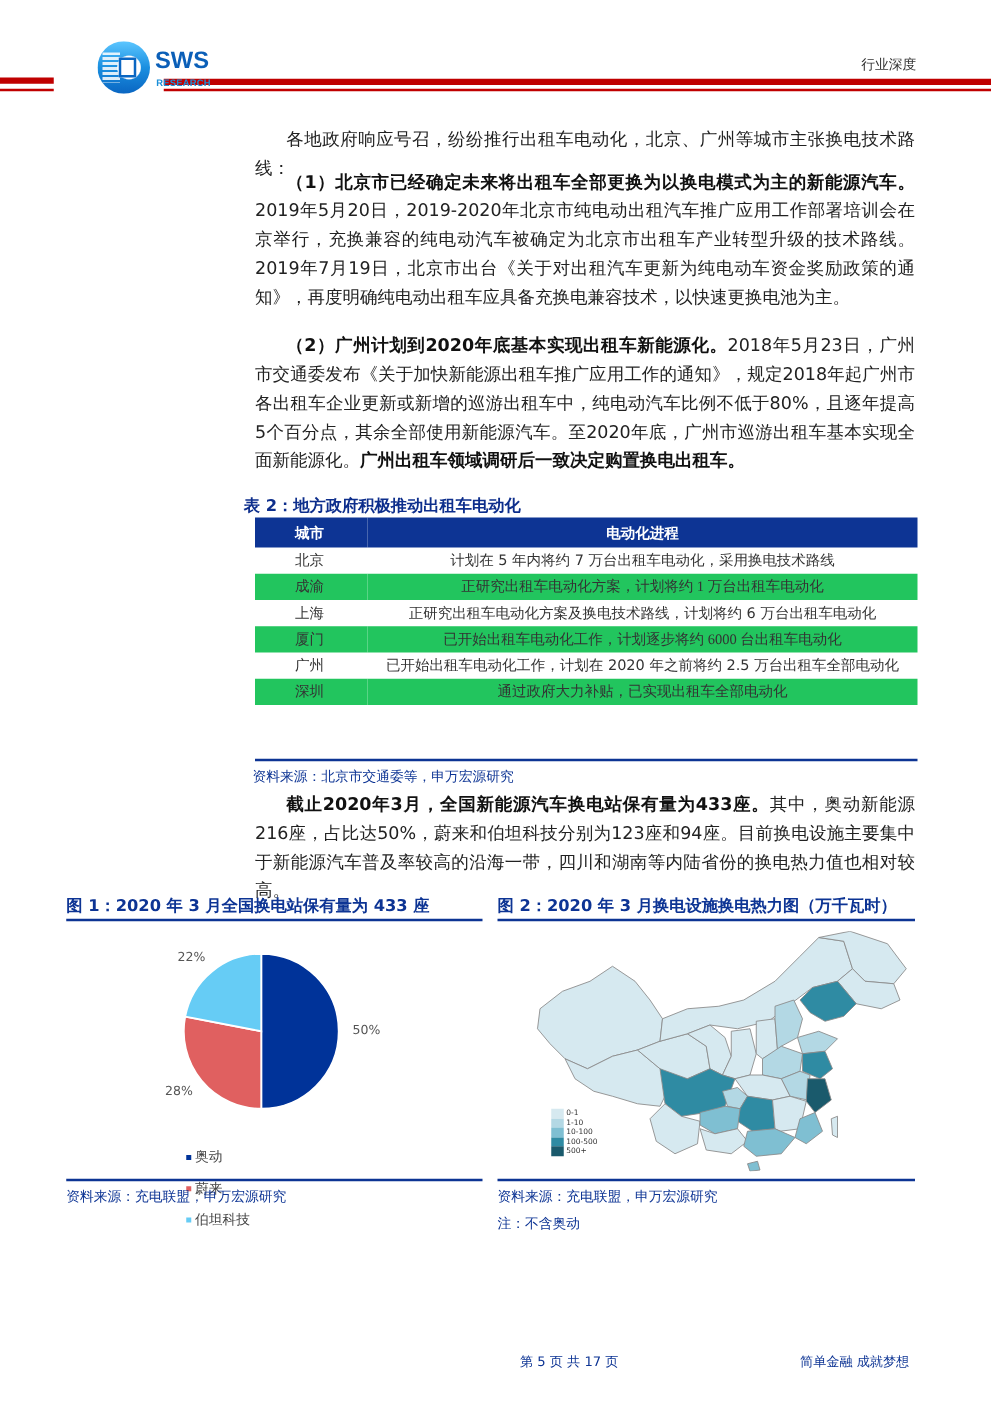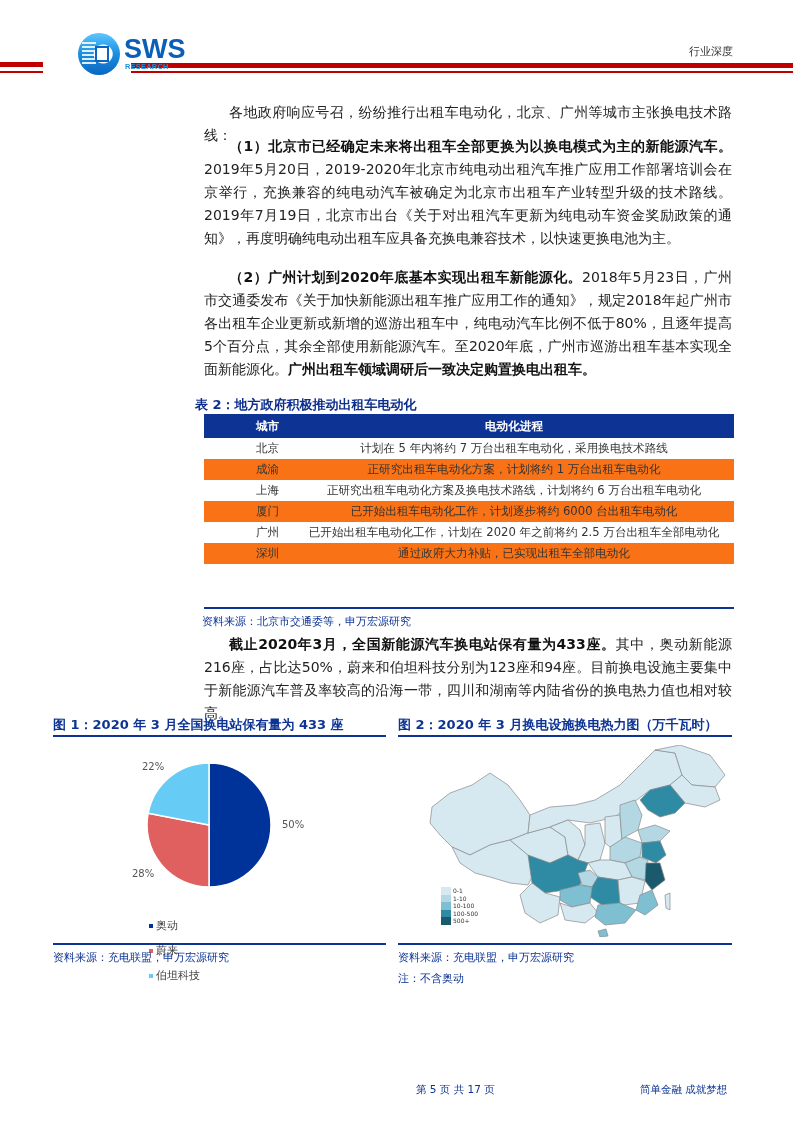--- a/index.html
+++ b/index.html
@@ -12,37 +12,37 @@
   .hdr-bar-right1 { position:absolute; left:131px; top:63px; width:662px; height:5px; background:#c00000; }
   .hdr-bar-right2 { position:absolute; left:131px; top:71px; width:662px; height:2px; background:#c00000; }
   .logo { position:absolute; left:78px; top:33px; width:110px; height:42px; }
   .logo-mark { position:absolute; left:0; top:0; width:42px; height:42px; border-radius:50%;
     background:radial-gradient(circle at 60% 50%, #fff 0 9px, transparent 10px),
                linear-gradient(180deg,#5cc6ff 0%,#1a8fe0 50%,#0a66c2 100%); }
   .logo-lines { position:absolute; left:4px; top:9px; width:14px; height:24px;
     background:repeating-linear-gradient(180deg,#fff 0 2px,transparent 2px 4px); opacity:.85; }
   .logo-sq { position:absolute; left:17px; top:13px; width:14px; height:16px; border:2px solid #0a66c2; background:#fff; }
   .logo-text { position:absolute; left:46px; top:2px; font-family:"Liberation Sans",sans-serif; font-weight:bold;
-    font-size:27px; letter-spacing:0px; color:#0b5fb8; line-height:28px; }
+    font-size:19px; letter-spacing:0px; color:#0b5fb8; line-height:28px; }
   .logo-sub { position:absolute; left:47px; top:29px; font-family:"Liberation Sans",sans-serif; font-weight:bold;
     font-size:7.5px; color:#1b8fd8; letter-spacing:0.2px; }
   .hdr-tag { position:absolute; right:60px; top:44px; font-size:11px; color:#333; }
 
   
   .para { position:absolute; left:204px; width:528px; font-size:14px; line-height:23px; color:#222; text-align:justify; }
   .para b { font-weight:bold; color:#111; }
   .indent { text-indent:25px; }
 
   
   .tbl-title { position:absolute; left:195px; top:396px; font-size:13px; font-weight:bold; color:#0d2e8c; }
   .tbl { position:absolute; left:204px; top:414px; width:530px; border-collapse:collapse; font-size:11.6px; }
   .tbl th { background:#0d3494; color:#fff; height:24px; font-weight:bold; font-size:11.6px; }
   .tbl td { height:21px; color:#333; }
-  .tbl tr.alt td { background:#f97316; }
-  .tbl .c1 { width:90px; text-align:left; padding-left:52px; }
+  .tbl tr.alt td { background:#22c55e;font-family:Liberation Serif, serif; }
+  .tbl .c1 { width:90px; text-align:left; padding-left:32px; }
   .tbl .c2 { text-align:center; }
   .tbl-bottom { position:absolute; left:204px; top:607px; width:530px; height:2px; background:#0d3494; }
   .src1 { position:absolute; left:202px; top:614px; font-size:11px; color:#0d3494;text-align:center; }
 
   
   .fig-title { position:absolute; font-size:13px; font-weight:bold; color:#0d3494; }
   .fig-rule-top { position:absolute; height:2px; background:#0d3494; }
   .fig-rule-bot { position:absolute; height:2px; background:#0d3494; }
   .src { position:absolute; font-size:11px; color:#0d3494; }
 

